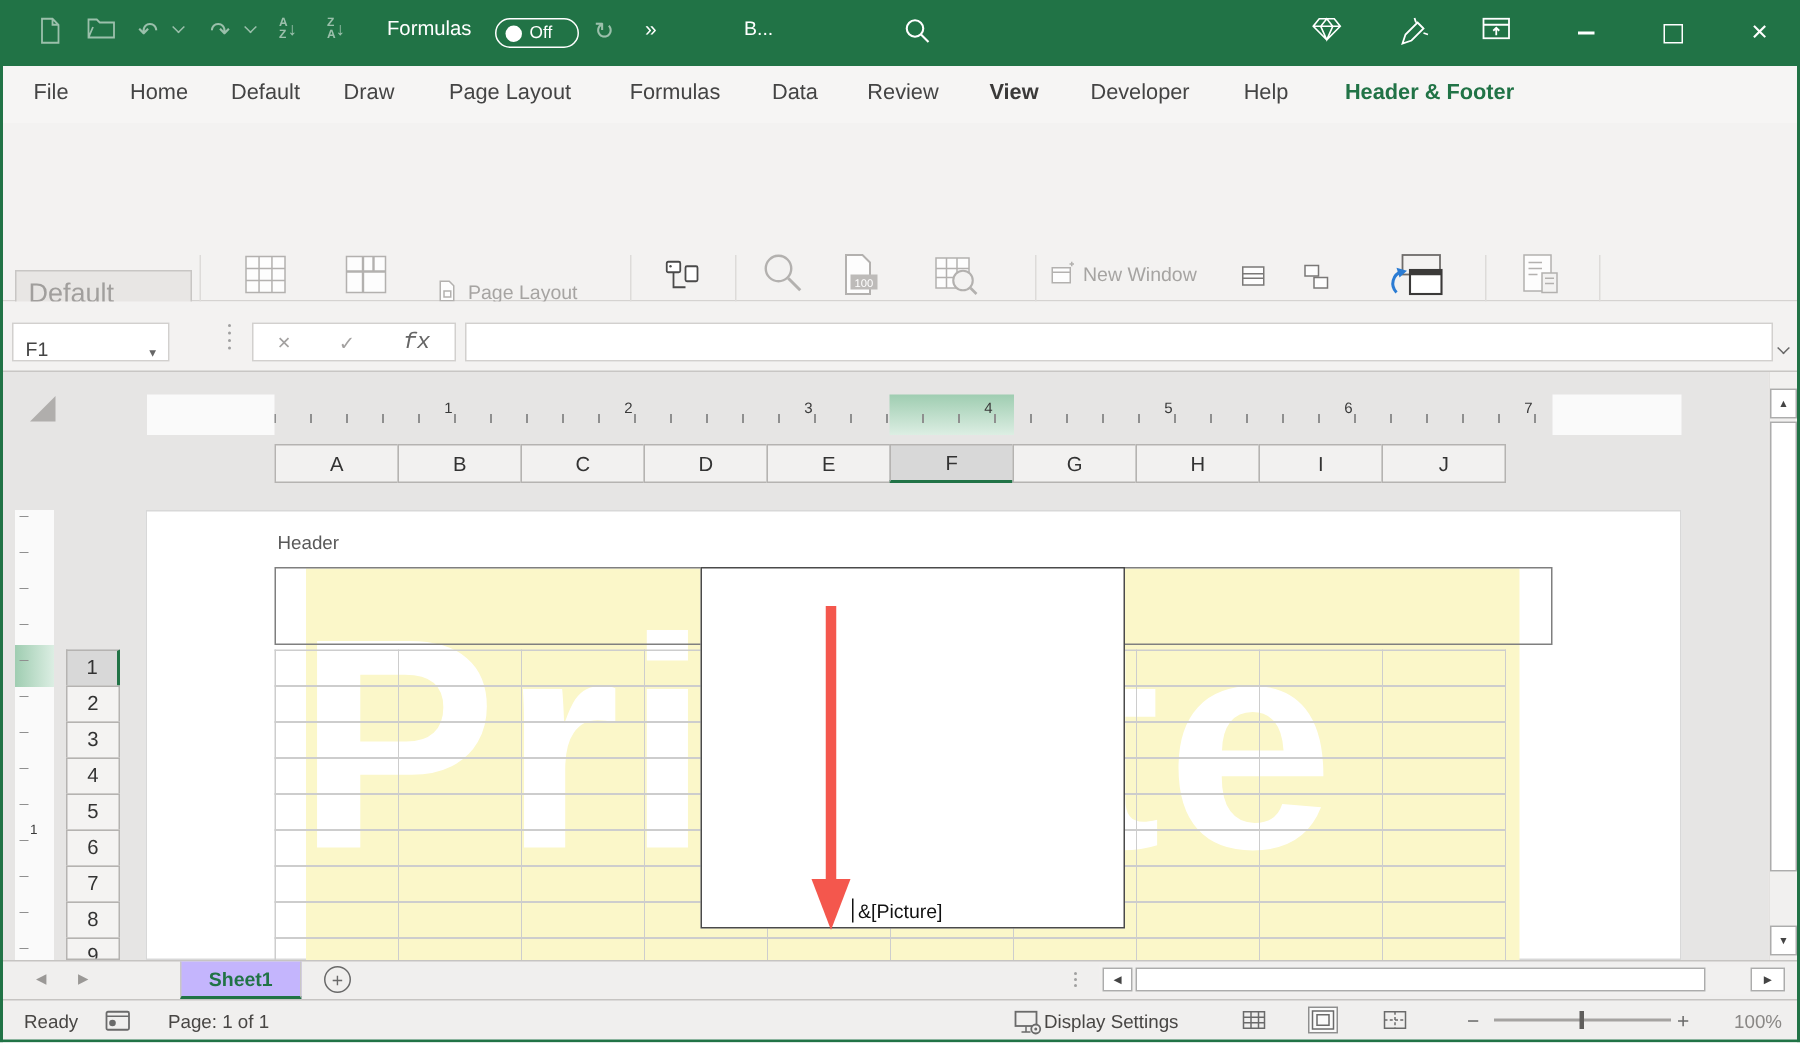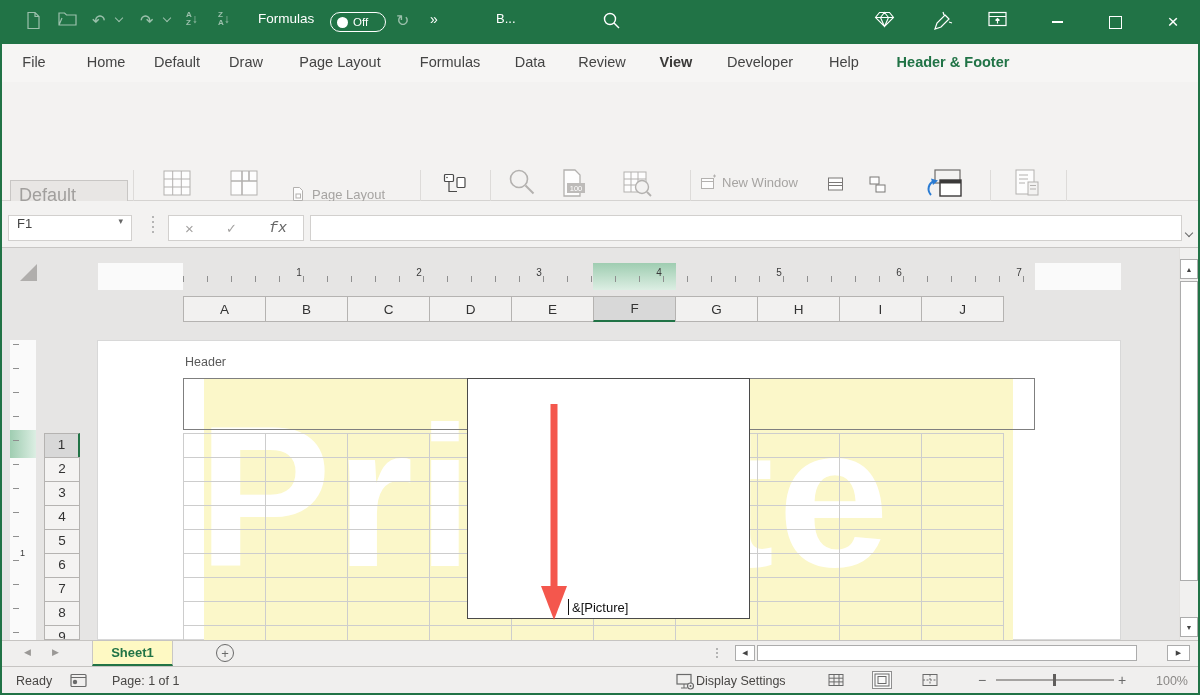--- a/index.html
+++ b/index.html
@@ -43,21 +43,21 @@
 .vticks{background-image:repeating-linear-gradient(to bottom,#8f8f8f 0 1px,transparent 1px 24px)}
 .rnum{position:absolute;top:267px;transform:translateX(-50%);font-size:10px;color:#3a3a3a}
 .colh{position:absolute;top:296px;width:83px;height:26px;box-sizing:border-box;border:1px solid #b5b3b1;background:#f2f1f0;display:flex;align-items:center;justify-content:center;font-size:13.5px;color:#333}
 .colh.sel{background:#d8d8d8;border-bottom:2px solid #217346}
 .rowh{position:absolute;left:44px;width:36px;height:25px;box-sizing:border-box;border:1px solid #b5b3b1;background:#f4f3f2;display:flex;align-items:flex-start;justify-content:center;font-size:13.5px;color:#333;overflow:hidden;padding-top:3px}
 .rowh.sel{background:#d8d8d8;border-right:2px solid #217346}
 .gridlines{position:absolute;left:183px;top:433px;width:821px;height:207px;background-image:repeating-linear-gradient(to right,#cdcdcd 0 1px,transparent 1px 82px),repeating-linear-gradient(to bottom,#cdcdcd 0 1px,transparent 1px 24px)}
 .sbarbtn{position:absolute;width:18px;height:20px;background:#fff;border:1px solid #acacac;box-sizing:border-box;display:flex;align-items:center;justify-content:center;font-size:7px;color:#444}
 
 .tabbar{position:absolute;left:0;top:640px;width:1200px;height:26px;background:#f0efee;border-top:1px solid #c6c4c2;box-sizing:border-box}
-.sheettab{position:absolute;left:92px;top:0px;width:81px;height:25px;background:#fef9c3;border-left:1px solid #c9c7c5;border-right:1px solid #c9c7c5;border-bottom:2px solid #217346;box-sizing:border-box;display:flex;align-items:center;justify-content:center;font-size:13px;font-weight:bold;color:#217346}
+.sheettab{position:absolute;left:120px;top:0px;width:81px;height:25px;background:#c4b5fd;border-left:1px solid #c9c7c5;border-right:1px solid #c9c7c5;border-bottom:2px solid #217346;box-sizing:border-box;display:flex;align-items:center;justify-content:center;font-size:13px;font-weight:bold;color:#217346}
 
 .statusbar{position:absolute;left:0;top:666px;width:1200px;height:27px;background:#f0efee;border-top:1px solid #c6c4c2;box-sizing:border-box;font-size:12.5px;color:#484644}
 .edge{position:absolute;background:#217346}
 svg{display:block}
 </style>
 </head>
 <body>
 
 <div id="app">
 
@@ -354,21 +354,21 @@
       <span class="lbl disabled-t">Macros</span>
       <span class="chev" style="color:#b3b1af;margin-top:4px"></span>
       </span>
     <span class="glabel" style="left:1028px">Macros</span>
     <span class="gsep" style="left:1066px"></span>
     <span class="abs" style="left:1172px;top:182px">
       <span class="chev" style="color:#605e5c;transform:rotate(-135deg)"></span></span>
   </div>
 
   <div class="fbar">
-    <span class="whitebox" style="left:8px;top:14px;width:124px;height:26px;display:flex;align-items:flex-start;justify-content:space-between;padding:0 8px">
+    <span class="whitebox" style="left:8px;top:14px;width:105px;height:26px;display:flex;align-items:flex-end;justify-content:space-between;padding:0 8px">
       <span style="font-size:13px;color:#444">F1</span>
       <span style="font-size:9px;color:#666">▾</span>
       </span>
     <span class="abs gripdots" style="left:152px;top:15px"></span>
     <span class="whitebox" style="left:168px;top:14px;width:136px;height:26px;display:flex;align-items:center;justify-content:space-around">
       <span style="color:#a3a1a0;font-size:15px">×</span>
       <span style="color:#a3a1a0;font-size:13px">✓</span>
       <span style="color:#666;font-size:15px;font-family:Liberation Mono, monospace;font-style:italic">fx</span>
       </span>
     <input class="whitebox" style="left: 310px; top: 14px; width: 872px; height: 26px; padding: 0px 6px; font-size: 13px; outline: none;" value="">

